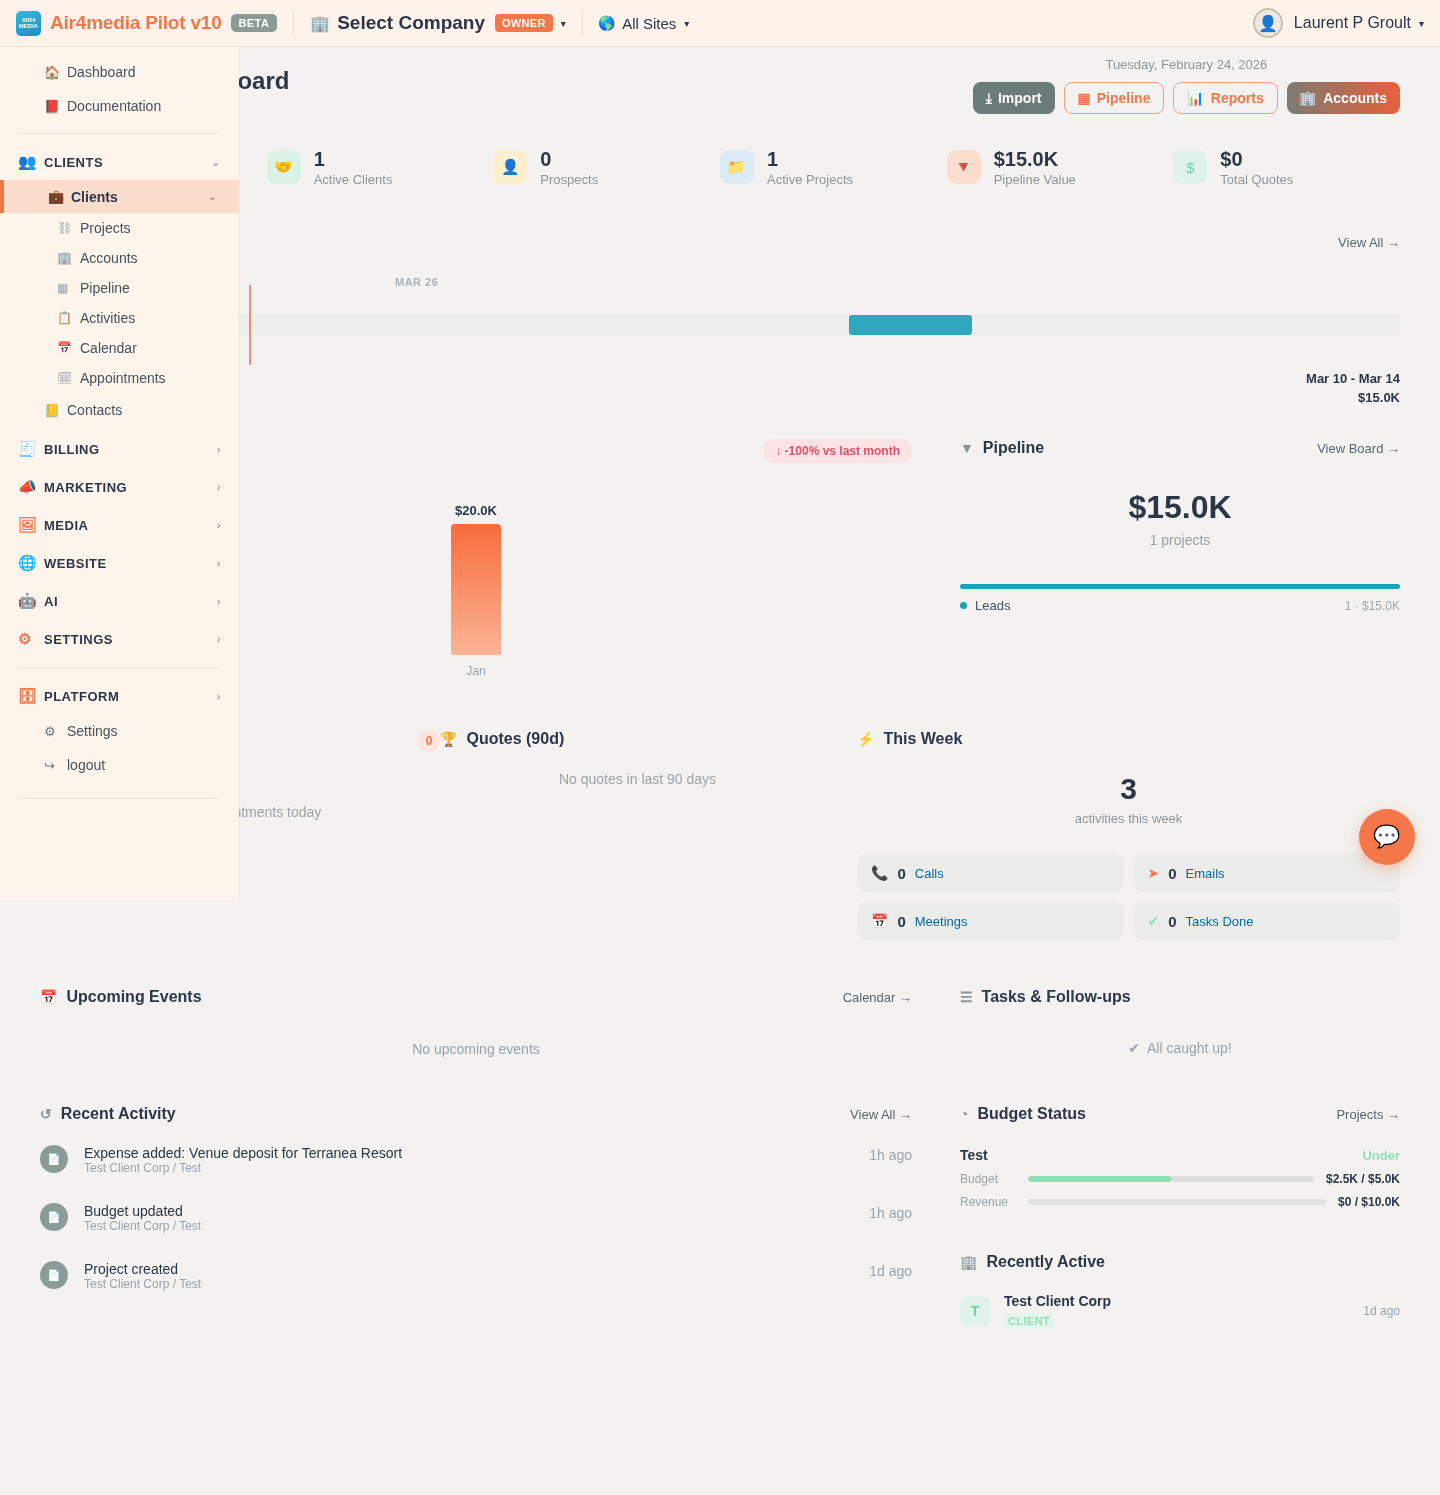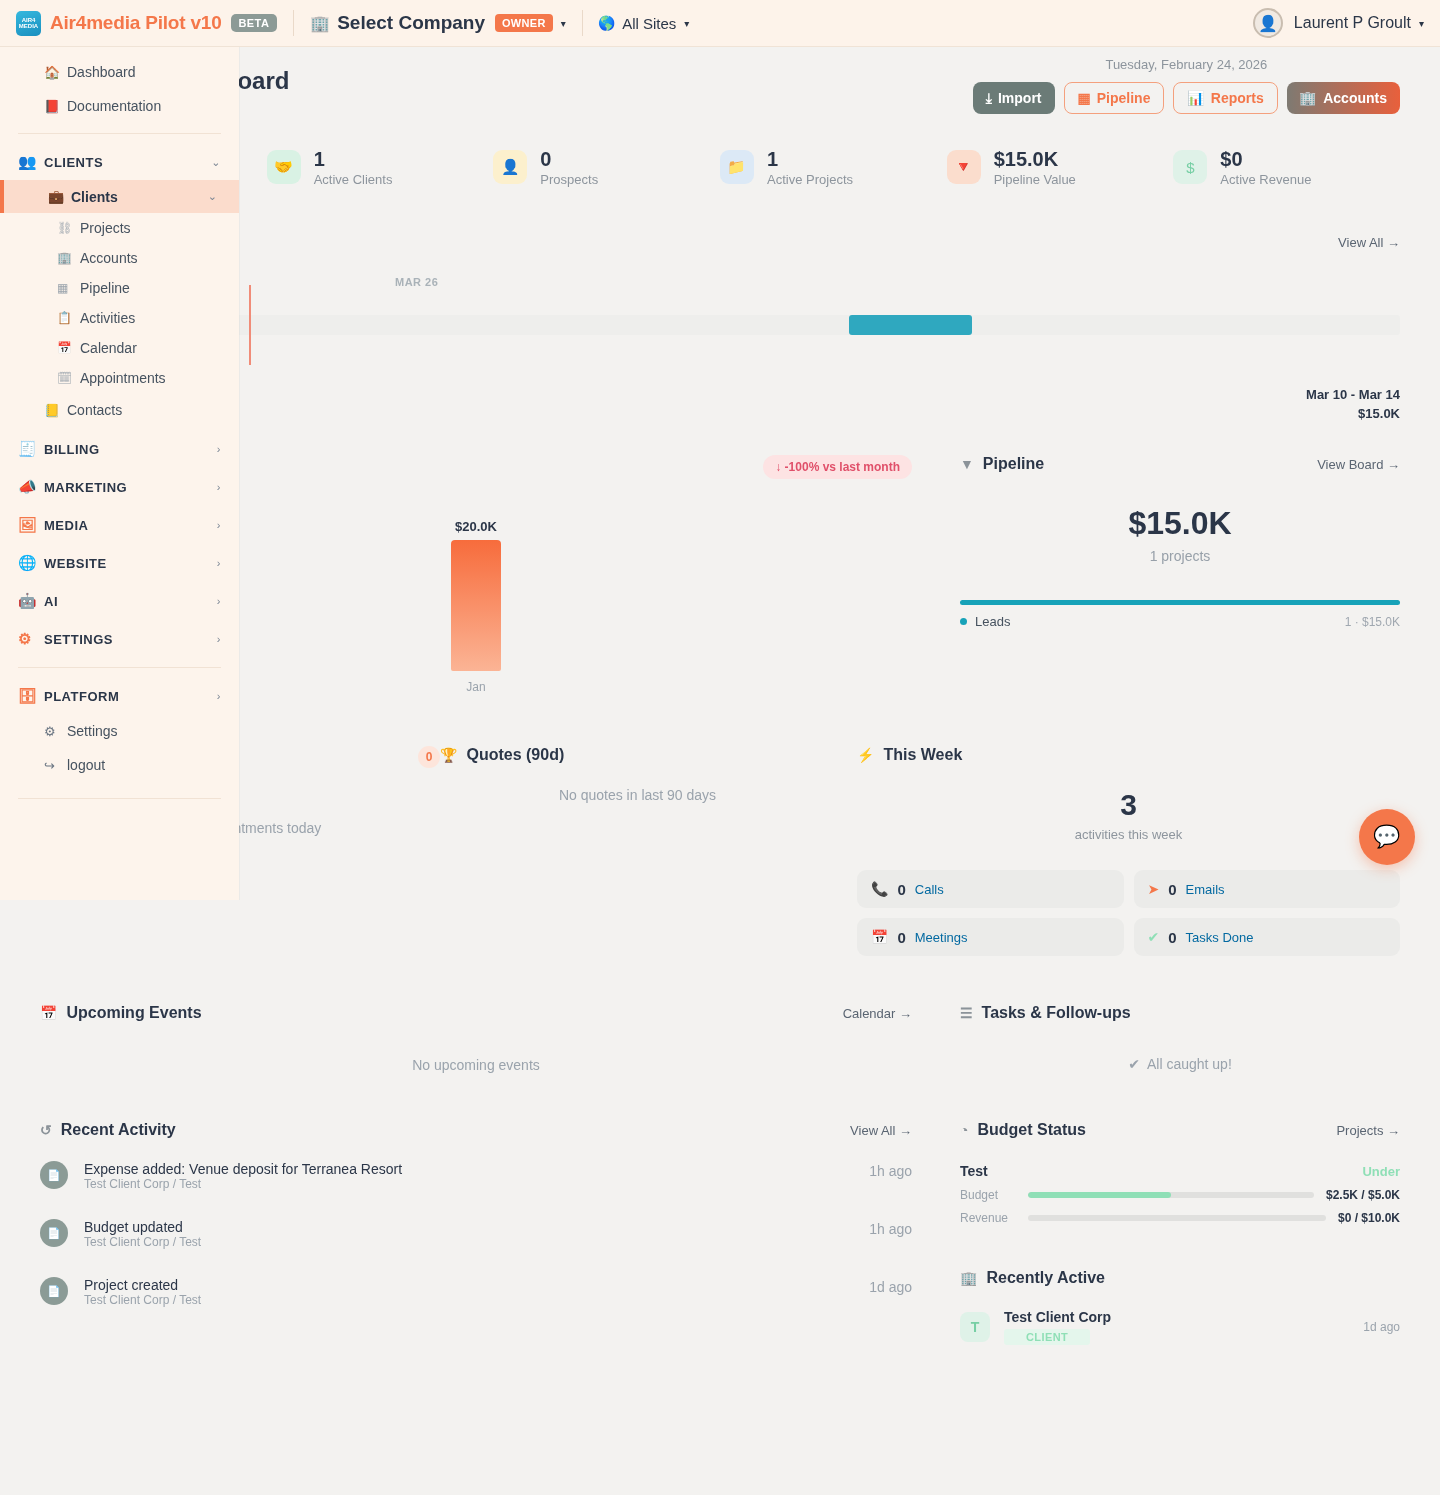--- a/index.html
+++ b/index.html
@@ -105,21 +105,21 @@
   .row-between{display:flex;align-items:center;justify-content:space-between;}
   
   .gantt-wrap{margin-top:30px;}
   .gantt-axis{position:relative;height:30px;margin-top:20px;}
   .axis-lbl{position:absolute;font-size:11px;font-weight:bold;color:#a9b2b8;letter-spacing:.5px;top:5px;}
   .gantt-row{position:relative;height:34px;margin-top:8px;}
   .gantt-name{position:absolute;left:0;top:9px;font-size:13px;color:#4b5560;}
   .gantt-track{position:absolute;left:155px;right:0;top:6px;height:20px;background:#eeeeec;border-radius:3px;}
   .gantt-bar{position:absolute;height:20px;background:#2fa8bf;border-radius:3px;}
   .today-line{position:absolute;width:1.5px;background:#f08c78;top:-30px;height:80px;}
-  .proj-row{position:relative;display:flex;align-items:flex-end;justify-content:space-between;margin-top:44px;gap:12px;}
+  .proj-row{position:relative;display:flex;align-items:flex-end;justify-content:space-between;margin-top:28px;gap:12px;}
   .dot{width:8px;height:8px;border-radius:50%;background:#2fa8bf;margin-top:6px;margin-right:13px;flex:none;}
   .proj-name{font-size:14px;font-weight:bold;color:#2b3648;}
   .proj-sub{font-size:12px;color:#97a0a9;margin-top:4px;}
   .proj-dates{font-size:13px;font-weight:bold;color:#2b3648;text-align:right;}
   .proj-amt{font-size:13px;font-weight:bold;color:#2b3648;margin-top:4px;text-align:right;}
   
   .cols{display:flex;gap:48px;margin-top:34px;}
   .col-l{flex:1;}
   .col-r{width:440px;}
   .pill-down{background:#fde3e3;color:#e0506a;font-size:12px;font-weight:bold;
@@ -166,21 +166,21 @@
   .bud-line{display:flex;align-items:center;gap:12px;margin-top:9px;}
   .bud-lbl{font-size:12px;color:#9aa3ac;width:56px;flex:none;}
   .bud-track{flex:1;height:6px;border-radius:4px;background:#e0e0de;position:relative;overflow:hidden;}
   .bud-fill{height:6px;border-radius:4px;background:#8fdfb6;}
   .bud-val{font-size:12px;font-weight:bold;color:#2b3648;white-space:nowrap;}
   .ra-row{display:flex;align-items:center;margin-top:22px;}
   .ra-av{width:30px;height:30px;border-radius:8px;background:#dff2e8;color:#76cfa4;
     display:flex;align-items:center;justify-content:center;font-size:14px;font-weight:bold;margin-right:14px;flex:none;}
   .ra-n{font-size:14px;font-weight:bold;color:#2b3648;}
   .ra-tag{font-size:11px;font-weight:bold;color:#8fdfb6;background:#e4f6ec;
-    border-radius:3px;padding:2px 22px;display:inline-block;margin-top:4px;letter-spacing:.4px;}
+    border-radius:3px;padding:2px 4px;display:inline-block;margin-top:4px;letter-spacing:.4px;}
   .ra-time{margin-left:auto;font-size:12px;color:#9aa3ac;}
   
   .fab{position:absolute;right:25px;top:809px;width:56px;height:56px;border-radius:50%;
     background:#f4774a;box-shadow:0 4px 14px rgba(244,119,74,.4);
     display:flex;align-items:center;justify-content:center;color:#fff;font-size:22px;
     cursor:pointer;z-index:70;}
 </style>
 </head>
 <body>
 
@@ -373,21 +373,21 @@
       <div class="stat-ic" style="background:#fbddcd;color:#f4774a">🔻</div>
       <div>
           <div class="stat-val">$15.0K</div>
            <div class="stat-lbl">Pipeline Value</div>
         </div>
     </div>
     <div class="stat">
       <div class="stat-ic" style="background:#dff2e8;color:#76cfa4">$</div>
       <div>
           <div class="stat-val">$0</div>
-           <div class="stat-lbl">Active Revenue</div>
+           <div class="stat-lbl">Total Quotes</div>
         </div>
     </div>
   </div>
 
   <div class="gantt-wrap">
     <div class="row-between">
       <div class="sec-title">
         <span class="sic">⛓</span>
         <span>Active Projects</span>
       </div>

